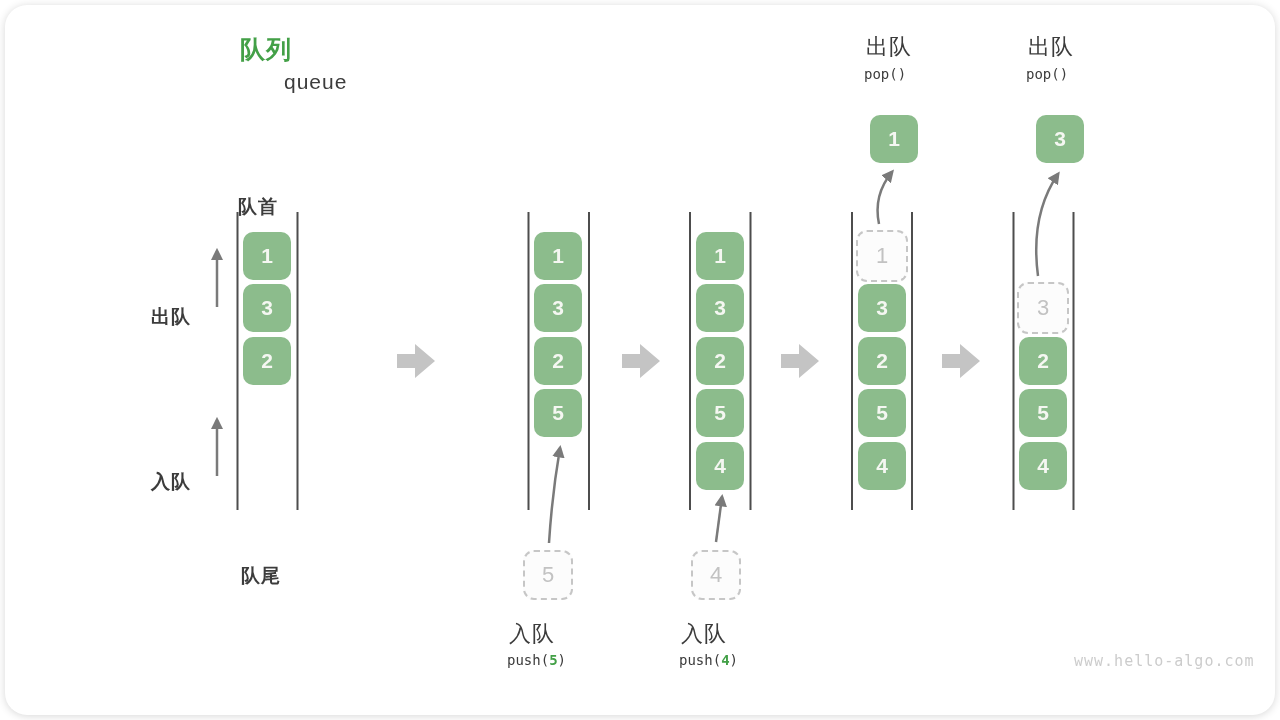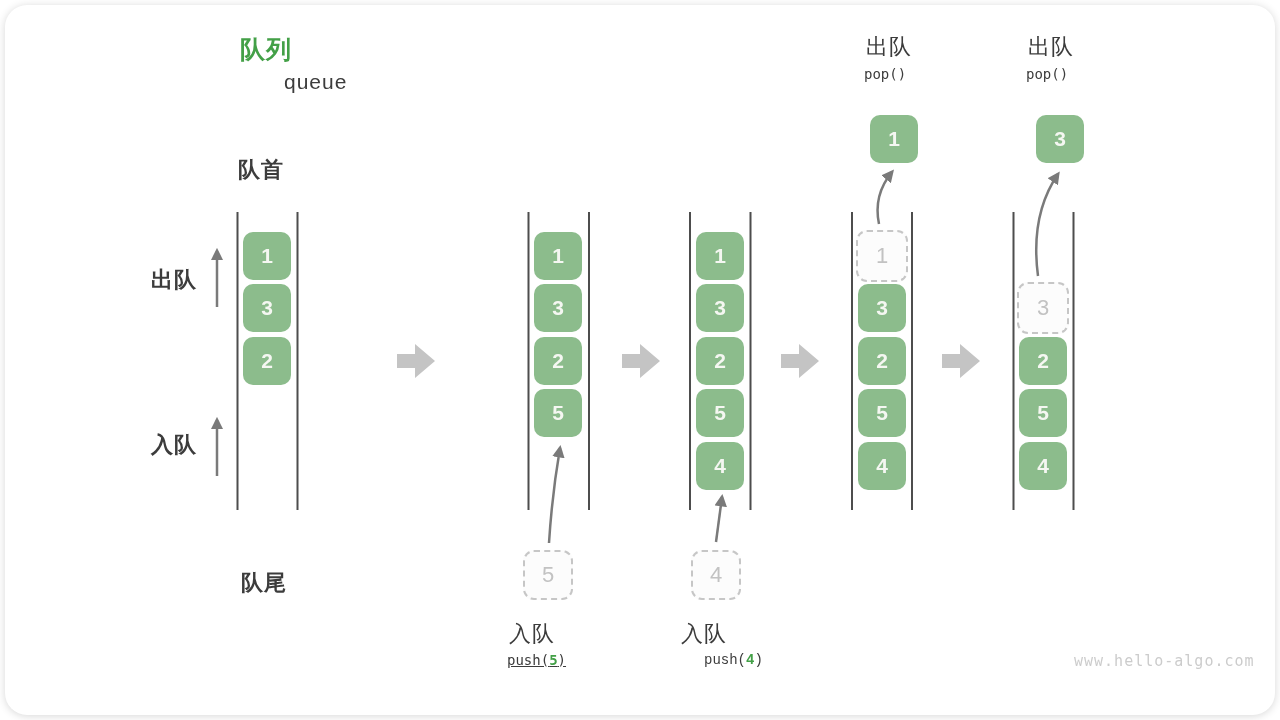--- a/index.html
+++ b/index.html
@@ -31,35 +31,36 @@
     font-size: 25px; font-weight: 700; color: #43A047;
     letter-spacing: 1px;
   }
   .title-en {
     left: 237px; top: 70px;
     font-size: 21px; font-weight: 400; color: #3C3C3C;
     letter-spacing: 1px;
     margin-left: 47px;
   }
   .zh-bold {
-    font-size: 22px; font-weight: 700; color: #3C3C3C;
+    font-size: 19px; font-weight: 700; color: #3C3C3C;
     letter-spacing: 1px;
+    margin-top: 39px;
   }
   .zh-reg {
     font-size: 22px; font-weight: 400; color: #3C3C3C;
     letter-spacing: 1px;
   }
   .mono {
     font-family: "DejaVu Sans Mono", "Liberation Mono", monospace;
     font-size: 14px; color: #3C3C3C;
   }
   .mono .arg { color: #43A047; font-weight: 700; }
 
   .label-front { left: 238px; top: 155px; }
-  .label-rear  { left: 241px; top: 568px; }
+  .label-rear  { left: 241px; top: 524px; }
   .label-deq   { left: 151px; top: 265px; }
   .label-enq   { left: 151px; top: 430px; }
 
   .cell {
     width: 48px; height: 48px;
     background: #8CBC8C;
     border-radius: 10px;
     display: flex; align-items: center; justify-content: center;
     font-size: 21px; font-weight: 700; color: #F5F7F2;
   }
@@ -84,22 +85,22 @@
   .op-zh-top2  { left: 1028px; top: 32px; }
   .op-mono-top1{ left: 864px;  top: 66px; }
   .op-mono-top2{ left: 1026px; top: 66px; }
   .popped1 { left: 870px;  top: 115px; }
   .popped2 { left: 1036px; top: 115px; }
 
   .pending1 { left: 523px; top: 550px; }
   .pending2 { left: 691px; top: 550px; }
   .op-zh-bot1   { left: 509px; top: 619px; }
   .op-zh-bot2   { left: 681px; top: 619px; }
-  .op-mono-bot1 { left: 507px; top: 652px; text-decoration: underline; }
-  .op-mono-bot2 { left: 704px; top: 652px; font-family: Liberation Mono, monospace; }
+  .op-mono-bot1 { left: 507px; top: 652px; }
+  .op-mono-bot2 { left: 679px; top: 652px; }
 
   .watermark {
     left: 1074px; top: 652px;
     font-family: "DejaVu Sans Mono", "Liberation Mono", monospace;
     font-size: 15px; color: #CCCCCC; letter-spacing: 1px;
   }
 </style>
 </head>
 <body>
 

